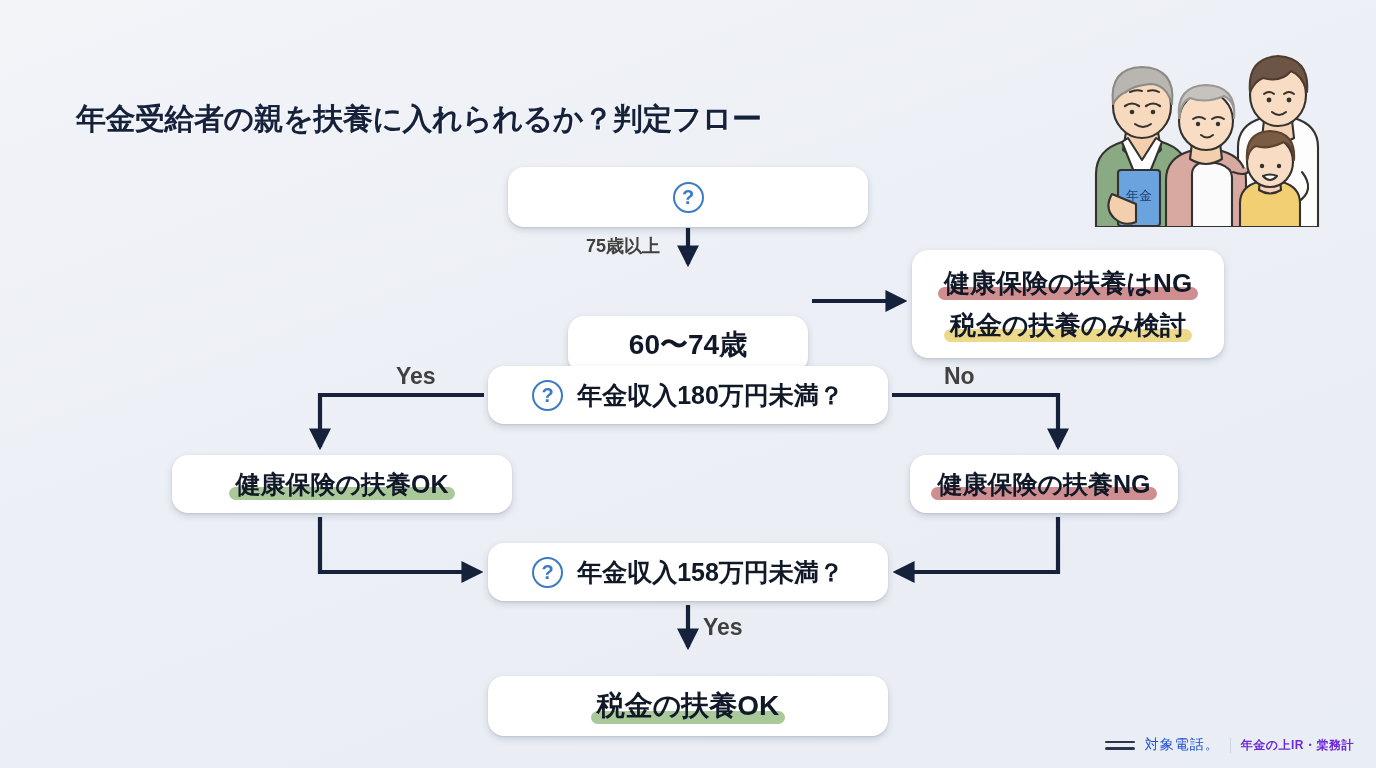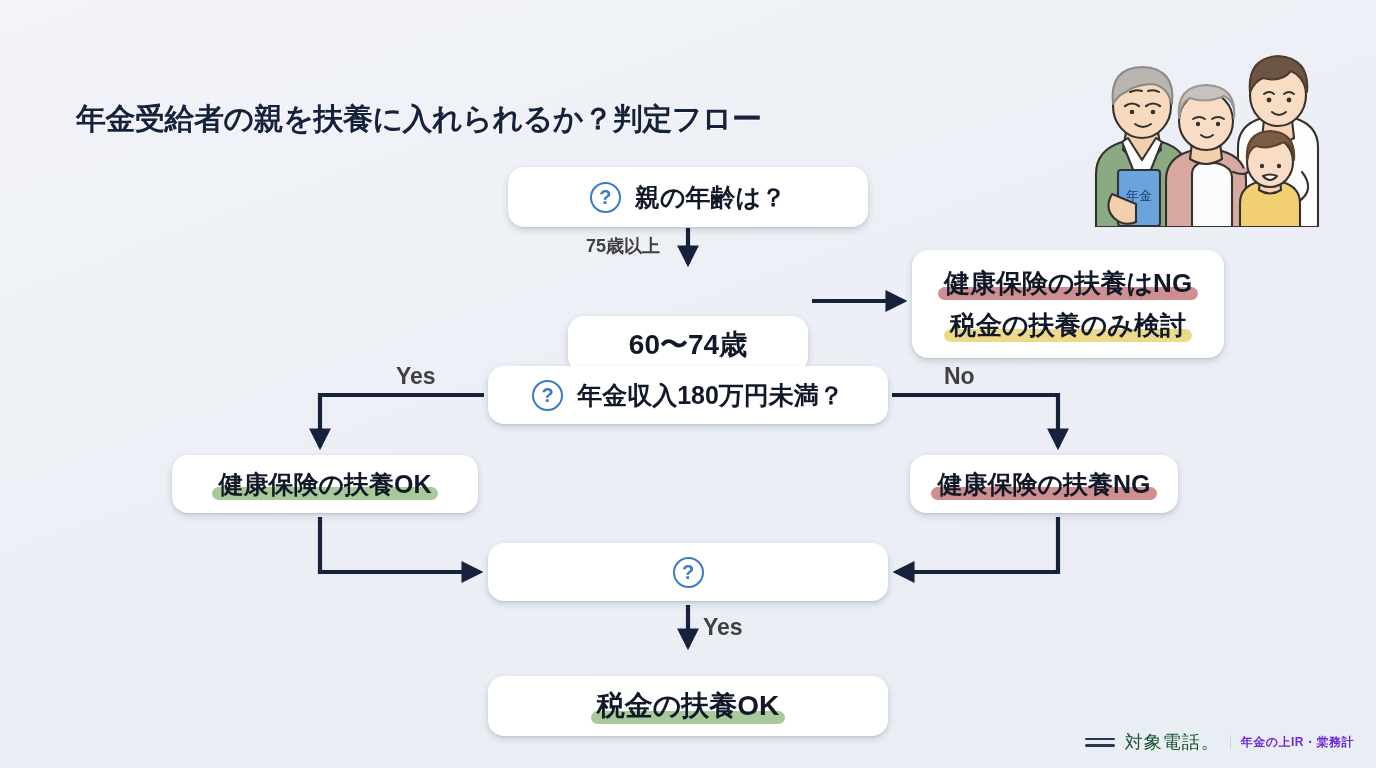--- a/index.html
+++ b/index.html
@@ -101,21 +101,21 @@
     color: #3b7ac4;
     line-height: 1;
     margin-top: -1px;
   }
 
   
   #node-age       { left: 508px; top: 167px; width: 360px; height: 60px; }
   #node-60to74    { left: 568px; top: 272px; width: 240px; height: 57px; margin-top: 44px; }
   #node-over75    { left: 912px; top: 250px; width: 312px; height: 108px; }
   #node-q180      { left: 488px; top: 366px; width: 400px; height: 58px; }
-  #node-health-ok { left: 172px; top: 455px; width: 306px; height: 58px; align-items: center; }
+  #node-health-ok { left: 172px; top: 455px; width: 340px; height: 58px; align-items: center; }
   #node-health-ng { left: 910px; top: 455px; width: 268px; height: 58px; }
   #node-q158      { left: 488px; top: 543px; width: 400px; height: 58px; }
   #node-tax-ok    { left: 488px; top: 676px; width: 400px; height: 60px; }
 
   
   .edge-label {
     position: absolute;
     font-size: 19px;
     font-weight: 700;
     color: #404040;
@@ -134,22 +134,22 @@
     display: flex;
     align-items: center;
     gap: 10px;
   }
   #footer-menu-icon { display: flex; flex-direction: column; gap: 4px; }
   #footer-menu-icon i {
     display: block; width: 30px; height: 2.5px;
     background: #2b3550; border-radius: 2px;
   }
   #footer-left-text {
-    font-size: 18px;
-    color: #14532d;
+    font-size: 14px;
+    color: #1d4ed8;
     letter-spacing: 1px;
     filter: blur(0.5px);
   }
   #footer-divider { width: 1px; height: 15px; background: #cfd5e0; }
   #footer-right-text {
     font-size: 12px;
     font-weight: 600;
     color: #6d28d9;
     letter-spacing: 0.5px;
   }
@@ -239,21 +239,20 @@
     <path d="M1058 517 V 572 H 896"></path>
 
     <path d="M688 605 V 647"></path>
   </g>
 </svg>
 
 <div class="node" id="node-age">
   <span class="q-icon">
       <span>?</span>
     </span>
-  <span class="node-label">親の年齢は？</span>
 </div>
 
 <div class="node" id="node-60to74">
   <span class="node-label big">60〜74歳</span>
 </div>
 
 <div class="node stacked" id="node-over75">
   <span class="node-label">
     <span class="hl hl-rose">健康保険の扶養はNG</span>
   </span>
@@ -278,20 +277,21 @@
 <div class="node" id="node-health-ng">
   <span class="node-label">
     <span class="hl hl-rose">健康保険の扶養NG</span>
   </span>
 </div>
 
 <div class="node" id="node-q158">
   <span class="q-icon">
       <span>?</span>
     </span>
+  <span class="node-label">年金収入158万円未満？</span>
 </div>
 
 <div class="node" id="node-tax-ok">
   <span class="node-label big">
     <span class="hl hl-green">税金の扶養OK</span>
   </span>
 </div>
 
 <div class="edge-label jp" id="edge-label-75">75歳以上</div>
 <div class="edge-label" id="edge-label-yes-180">Yes</div>

